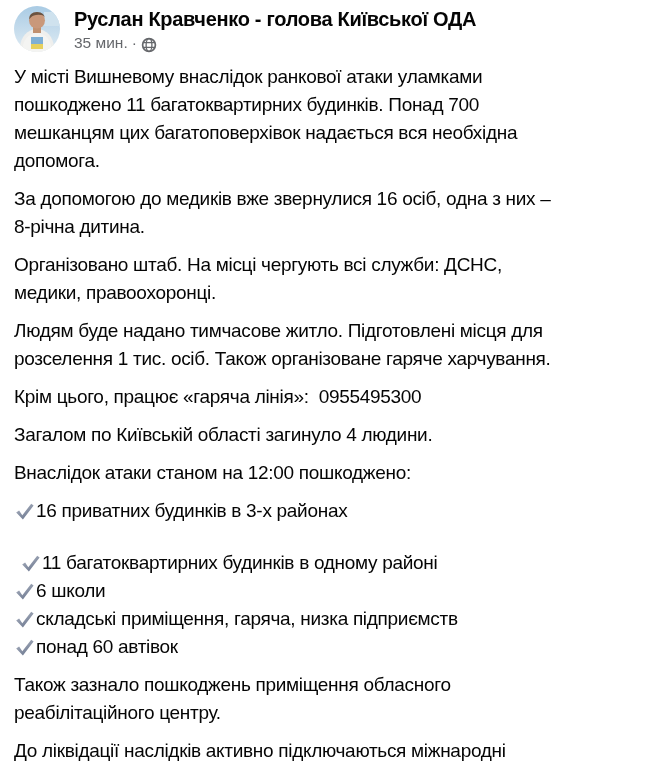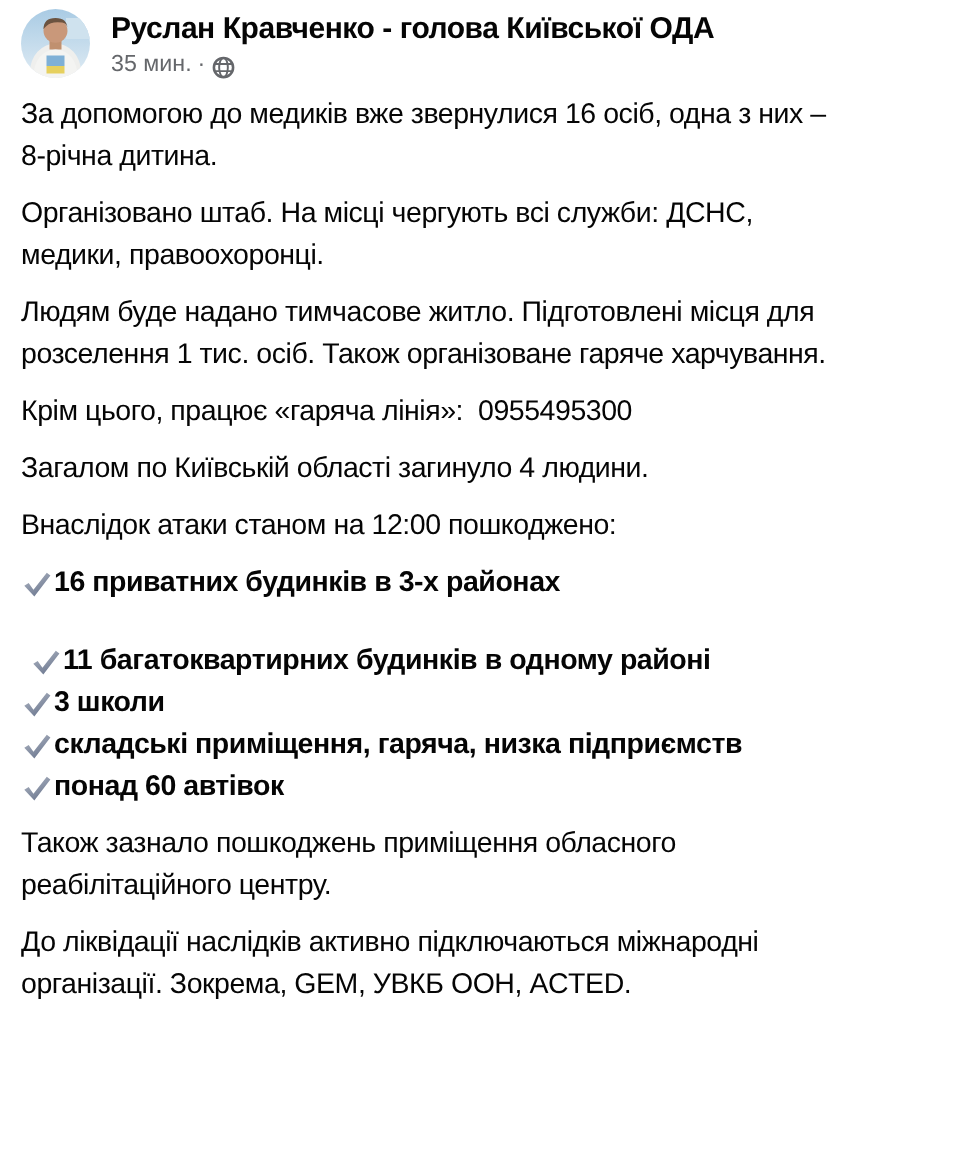--- a/index.html
+++ b/index.html
@@ -50,21 +50,21 @@
   .globe-icon { display: inline-block; margin-top: 1px; }
   
   .post-body { color: #050505; }
   .para {
     font-size: 19px;
     letter-spacing: -0.3px;
     line-height: 28px;
     margin: 10px 0;
     white-space: pre-wrap;
   }
-  .checklist { margin: 10px 0; font-weight: bold; }
+  .checklist { margin: 10px 0; }
   .check-row {
     display: flex;
     align-items: flex-start;
     font-size: 19px;
     letter-spacing: -0.3px;
     line-height: 28px;
   }
   .check-row:nth-child(2) { padding-left: 6px; margin-top: 24px; }
   .check-icon {
     flex: 0 0 auto;
@@ -113,20 +113,24 @@
           <circle cx="8" cy="8" r="6.4" fill="none" stroke="#65676b" stroke-width="1.7"></circle>
           <ellipse cx="8" cy="8" rx="2.9" ry="6.4" fill="none" stroke="#65676b" stroke-width="1.3"></ellipse>
           <line x1="2" y1="5.6" x2="14" y2="5.6" stroke="#65676b" stroke-width="1.3"></line>
           <line x1="2" y1="10.4" x2="14" y2="10.4" stroke="#65676b" stroke-width="1.3"></line>
         </svg>
       </div>
     </div>
   </div>
 
   <div class="post-body">
+    <p class="para">У місті Вишневому внаслідок ранкової атаки уламками
+пошкоджено 11 багатоквартирних будинків. Понад 700
+мешканцям цих багатоповерхівок надається вся необхідна
+допомога.</p>
     <p class="para">За допомогою до медиків вже звернулися 16 осіб, одна з них –
 8-річна дитина.</p>
     <p class="para">Організовано штаб. На місці чергують всі служби: ДСНС,
 медики, правоохоронці.</p>
     <p class="para">Людям буде надано тимчасове житло. Підготовлені місця для
 розселення 1 тис. осіб. Також організоване гаряче харчування.</p>
     <p class="para">Крім цього, працює «гаряча лінія»:  0955495300</p>
     <p class="para">Загалом по Київській області загинуло 4 людини.</p>
     <p class="para">Внаслідок атаки станом на 12:00 пошкоджено:</p>
 
@@ -140,21 +144,21 @@
       <div class="check-row">
         <svg class="check-icon" viewBox="0 0 21 21">
             <path d="M2.2 11.5 L5.1 9.6 L8.3 14.2 L17.2 2.8 L19.6 4.6 L8.9 18.6 Z" fill="url(#chkgrad)"></path>
           </svg>
         <span>11 багатоквартирних  будинків в одному районі</span>
       </div>
       <div class="check-row">
         <svg class="check-icon" viewBox="0 0 21 21">
             <path d="M2.2 11.5 L5.1 9.6 L8.3 14.2 L17.2 2.8 L19.6 4.6 L8.9 18.6 Z" fill="url(#chkgrad)"></path>
           </svg>
-        <span>3 школи</span>
+        <span>6 школи</span>
       </div>
       <div class="check-row">
         <svg class="check-icon" viewBox="0 0 21 21">
             <path d="M2.2 11.5 L5.1 9.6 L8.3 14.2 L17.2 2.8 L19.6 4.6 L8.9 18.6 Z" fill="url(#chkgrad)"></path>
           </svg>
         <span>складські приміщення, гаряча, низка підприємств</span>
       </div>
       <div class="check-row">
         <svg class="check-icon" viewBox="0 0 21 21">
             <path d="M2.2 11.5 L5.1 9.6 L8.3 14.2 L17.2 2.8 L19.6 4.6 L8.9 18.6 Z" fill="url(#chkgrad)"></path>

